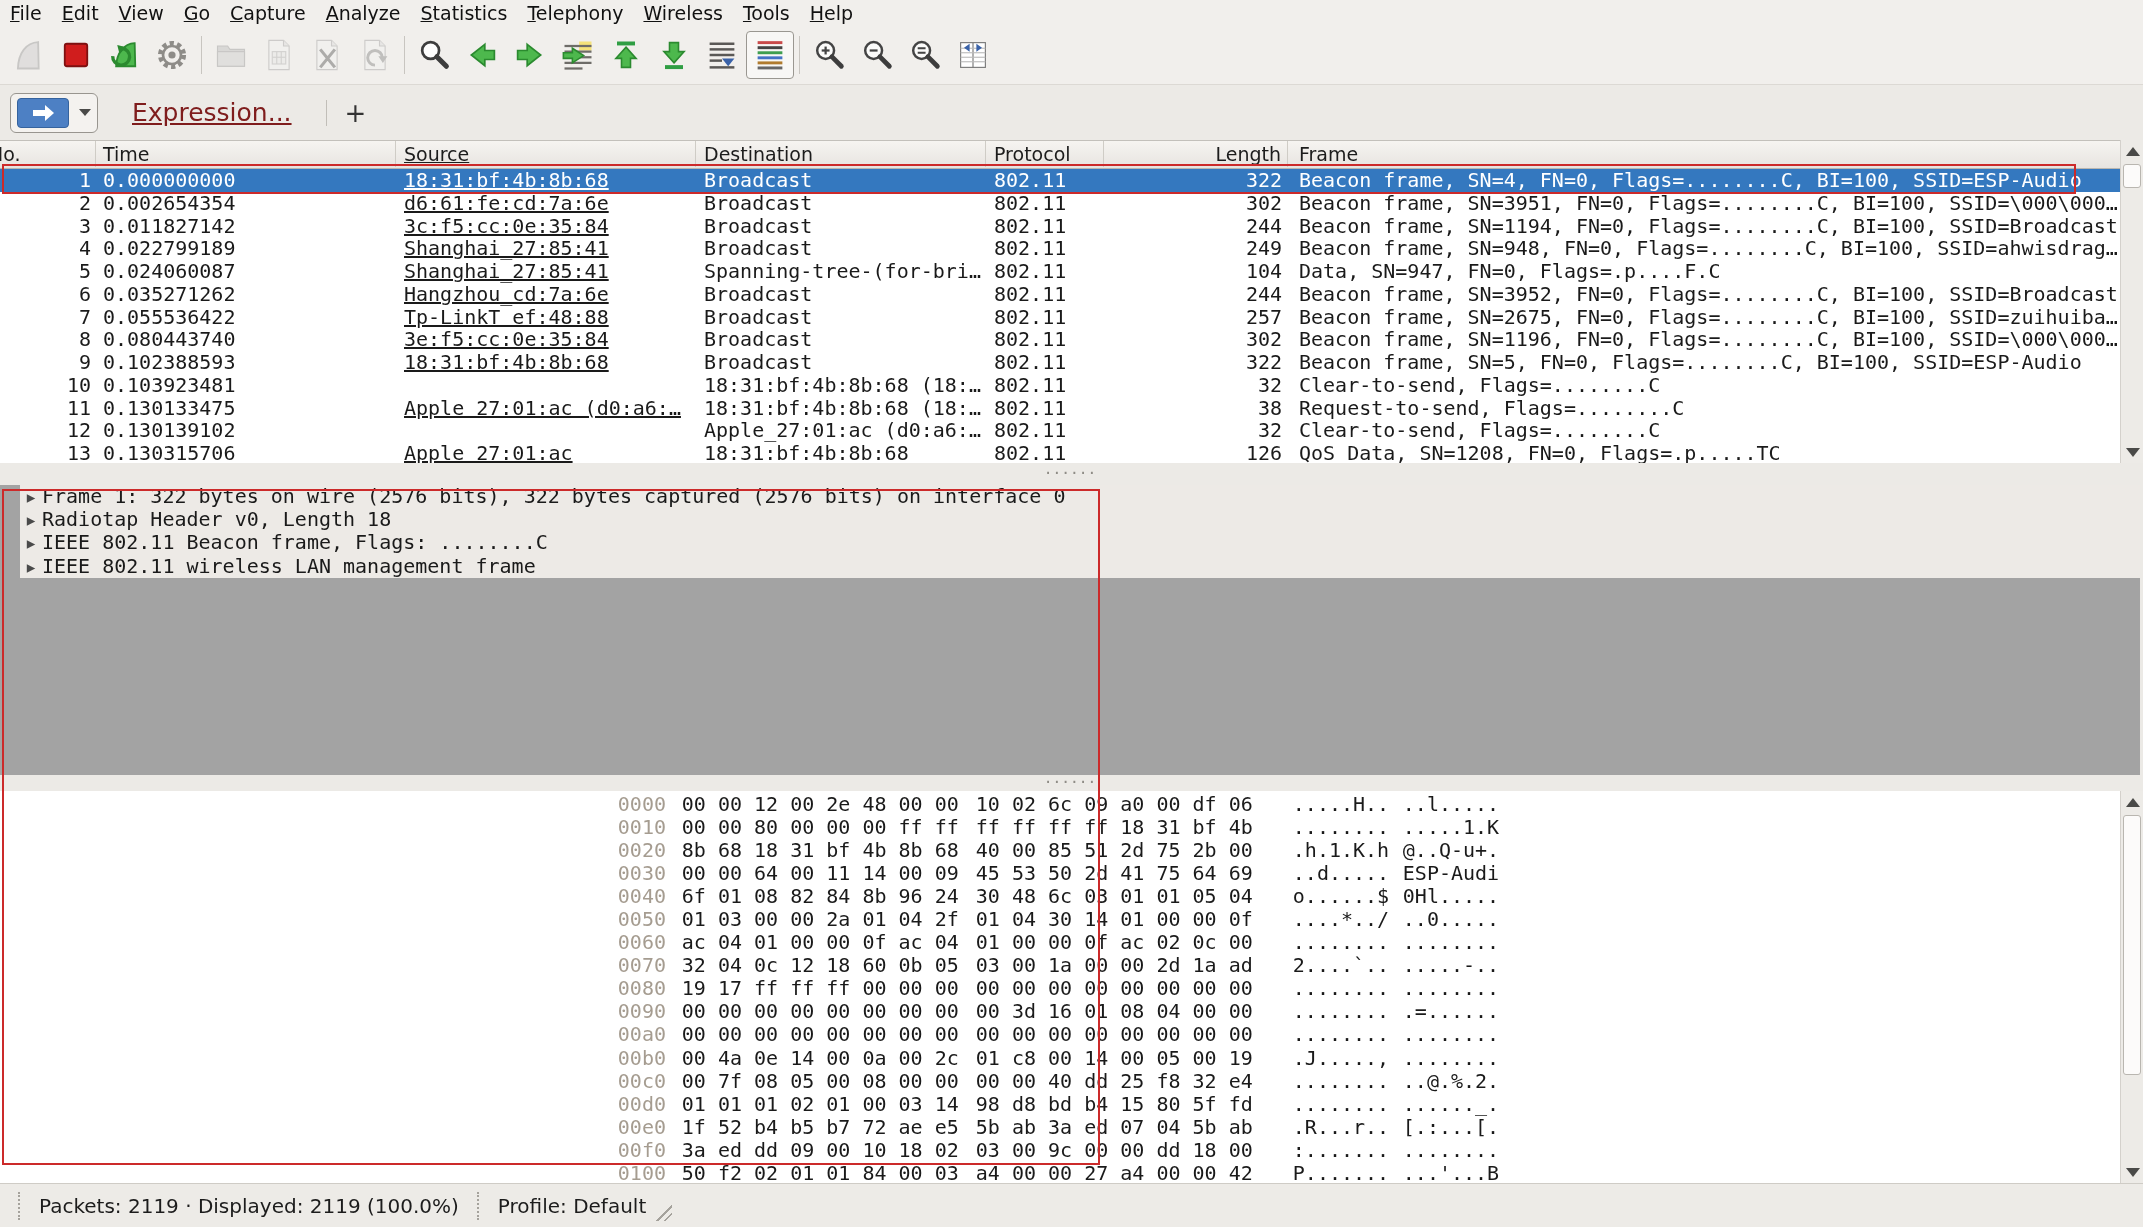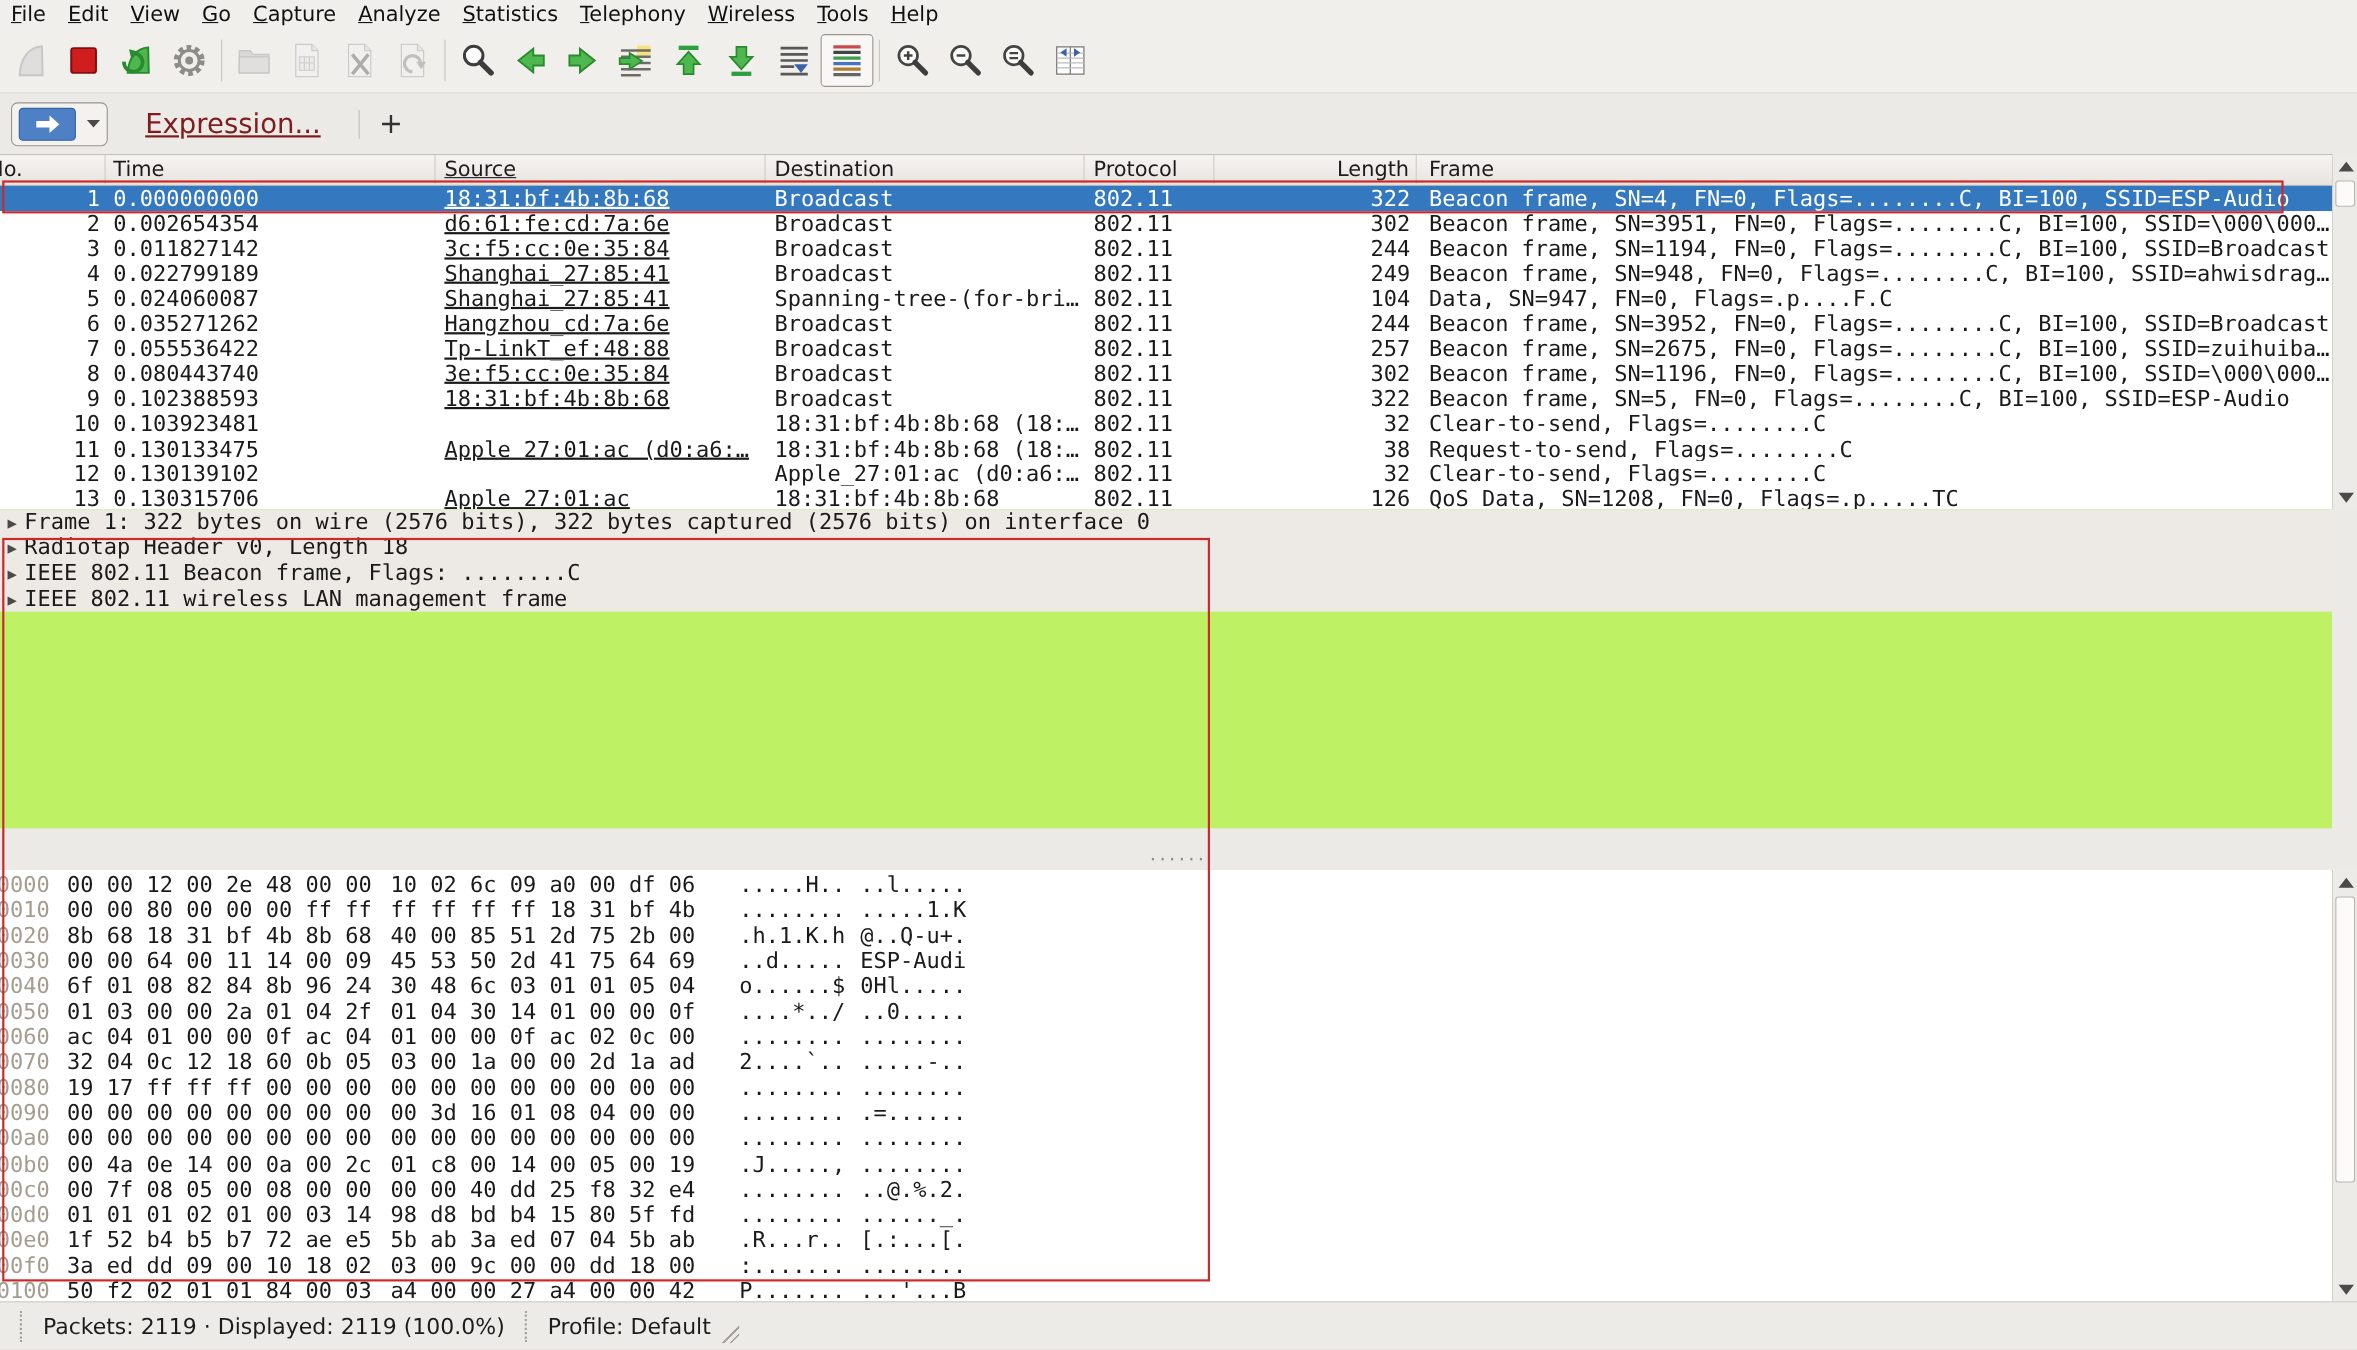--- a/index.html
+++ b/index.html
@@ -63,31 +63,31 @@
   .sb-btn{position:absolute;left:0;width:23px;height:22px;background:#edebe7;display:flex;align-items:center;justify-content:center;}
   .tri-up{width:0;height:0;border-left:7px solid transparent;border-right:7px solid transparent;border-bottom:9px solid #4a4a48;}
   .tri-dn{width:0;height:0;border-left:7px solid transparent;border-right:7px solid transparent;border-top:9px solid #4a4a48;}
   .sb-thumb{position:absolute;left:2px;width:18px;background:#fcfbfa;border:1px solid #b9b6b0;border-radius:3px;box-sizing:border-box;}
 
   
   .splitter{position:absolute;left:0;width:100%;background:#eceae6;}
   .grip{position:absolute;left:50%;top:45%;transform:translate(-50%,-50%);color:#8f8c86;font-size:18px;letter-spacing:3px;line-height:6px;}
 
   
-  #details{position:absolute;left:0;top:463px;width:2120px;height:290px;background:#bef264;overflow:hidden;}
+  #details{position:absolute;left:0;top:485px;width:2120px;height:290px;background:#a3a3a3;overflow:hidden;padding-left:20px;}
   #dtl-rows{background:#edeae6;}
   .drow{height:23.2px;line-height:23.2px;font-family:"DejaVu Sans Mono","Liberation Mono",monospace;
         font-size:20px;white-space:nowrap;overflow:hidden;}
   .dexp{display:inline-block;width:22px;text-align:center;color:#4a4a4a;font-size:17px;
         font-family:"DejaVu Sans","Liberation Sans",sans-serif;}
 
   
   #hexpane{position:absolute;left:0;top:791px;width:2120px;height:392px;background:#fff;overflow:hidden;padding-top:2px;box-sizing:border-box;}
   .hexrow{height:23.05px;line-height:23.05px;font-family:"DejaVu Sans Mono","Liberation Mono",monospace;
-          font-size:20px;white-space:pre;display:flex;}
+          font-size:20px;white-space:pre;display:flex;justify-content:center;}
   .hoff{width:64px;color:#a59c90;margin-left:-3px;flex:none;}
   .hx1{width:281px;flex:none;}
   .hx2{width:281px;margin-left:13px;flex:none;}
   .as1{margin-left:36px;width:100px;flex:none;}
   .as2{margin-left:10px;flex:none;}
 
   
   #statusbar{position:absolute;left:0;top:1183px;width:100%;height:44px;background:#edebe7;
              border-top:1px solid #cfccc6;display:flex;align-items:center;font-size:20px;color:#1c1c1c;box-sizing:border-box;}
   #sb-left{display:flex;align-items:center;gap:18px;padding-left:10px;flex:1;}

